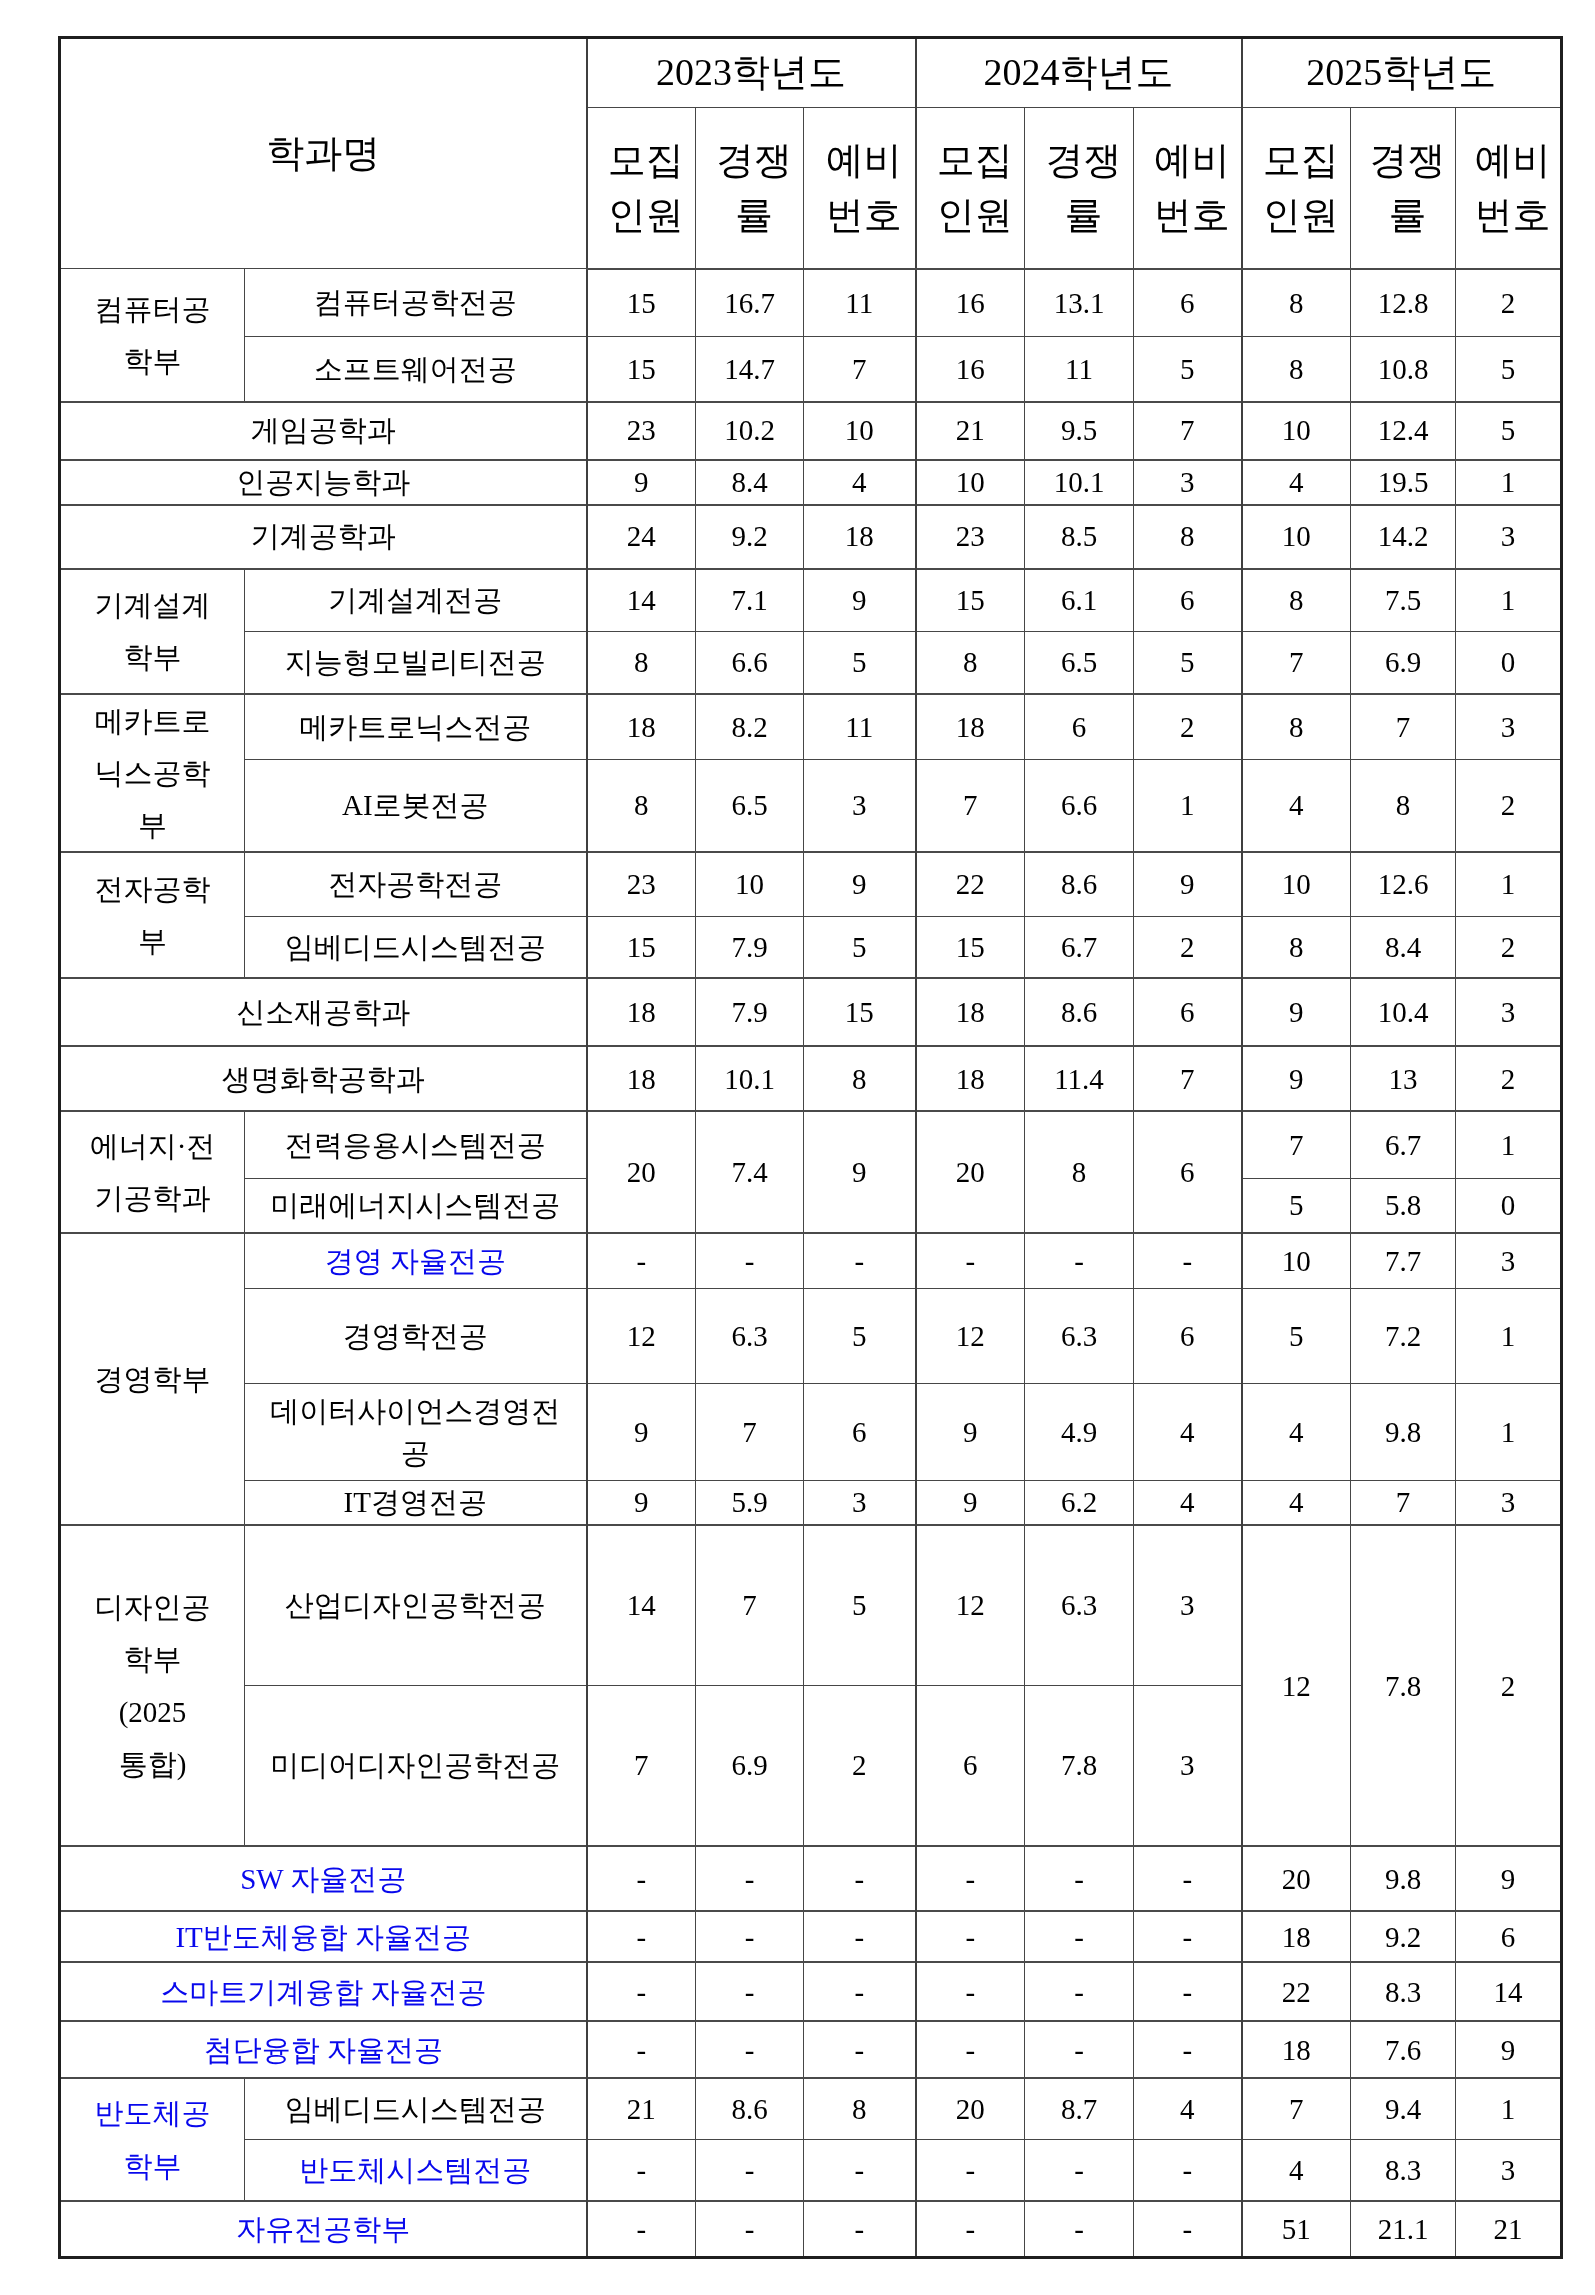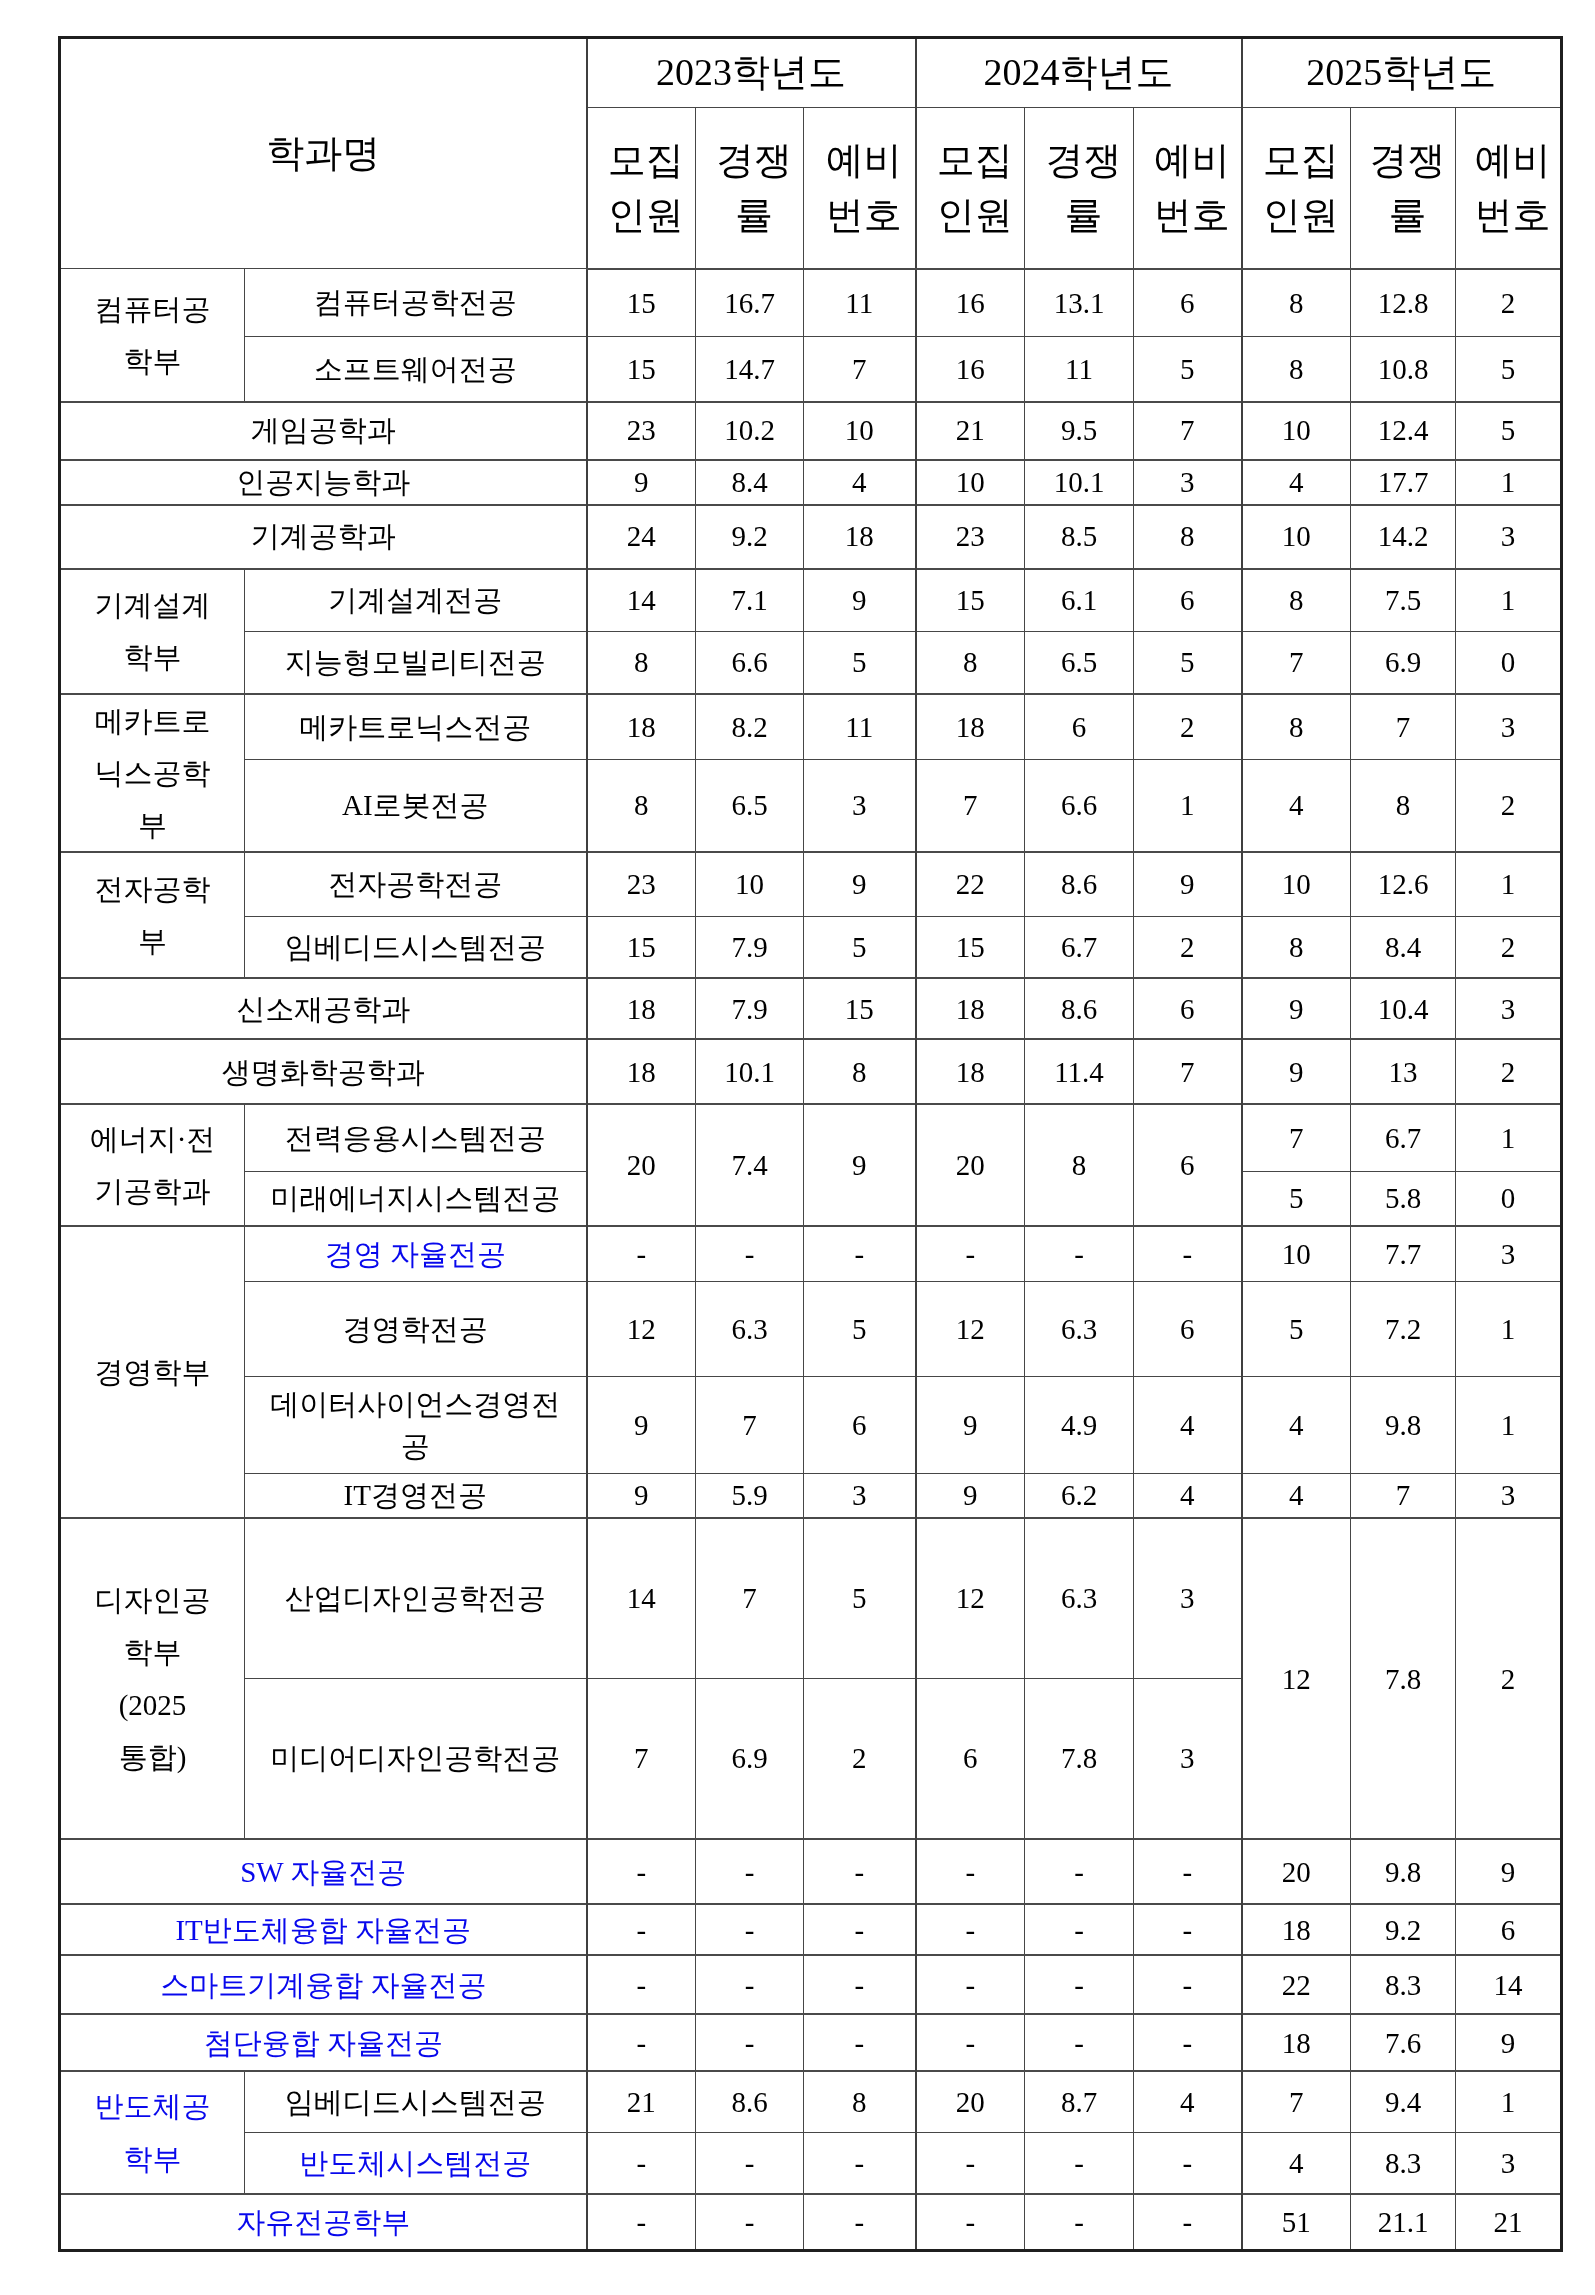--- a/index.html
+++ b/index.html
@@ -103,21 +103,21 @@
 </tr>
 <tr class="sec" style="height:45px">
   <td colspan="2">인공지능학과</td>
   <td class="yb">9</td>
         <td>8.4</td>
         <td>4</td>
   <td class="yb">10</td>
         <td>10.1</td>
         <td>3</td>
   <td class="yb">4</td>
-        <td>17.7</td>
+        <td>19.5</td>
         <td>1</td>
 </tr>
 <tr class="sec" style="height:64px">
   <td colspan="2">기계공학과</td>
   <td class="yb">24</td>
         <td>9.2</td>
         <td>18</td>
   <td class="yb">23</td>
         <td>8.5</td>
         <td>8</td>
@@ -197,21 +197,21 @@
   <td class="yb">15</td>
         <td>7.9</td>
         <td>5</td>
   <td class="yb">15</td>
         <td>6.7</td>
         <td>2</td>
   <td class="yb">8</td>
         <td>8.4</td>
         <td>2</td>
 </tr>
-<tr class="sec" style="height:61px">
+<tr class="sec" style="height:68px">
   <td colspan="2">신소재공학과</td>
   <td class="yb">18</td>
         <td>7.9</td>
         <td>15</td>
   <td class="yb">18</td>
         <td>8.6</td>
         <td>6</td>
   <td class="yb">9</td>
         <td>10.4</td>
         <td>3</td>

